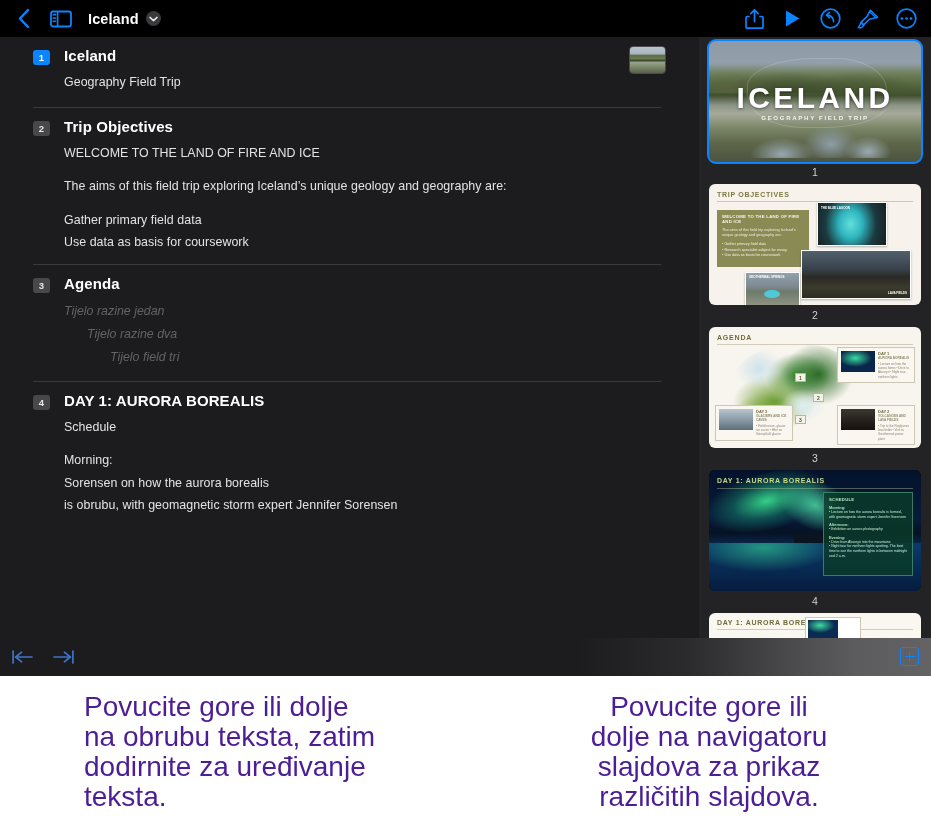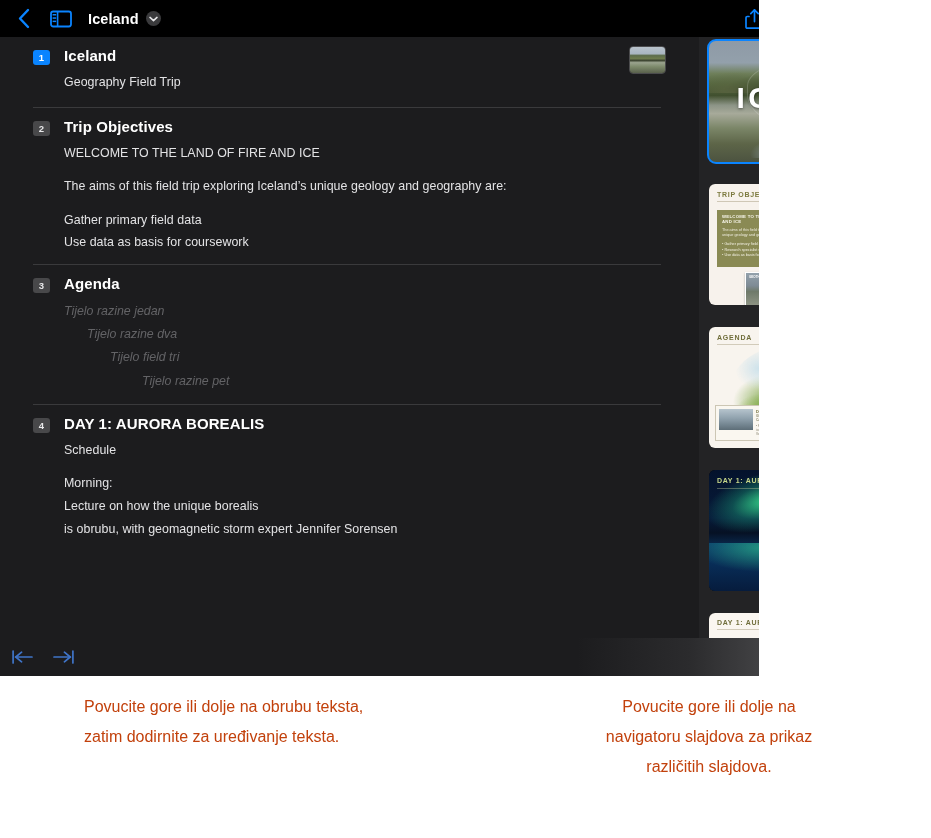--- a/index.html
+++ b/index.html
@@ -7,21 +7,21 @@
     width: 931px; height: 838px;
     background: #ffffff;
     font-family: "Liberation Sans", sans-serif;
     overflow: hidden;
   }
   #app { position: relative; width: 931px; height: 838px; }
 
   
   .window {
     position: absolute; left: 0; top: 0;
-    width: 759px; height: 676px;
+    width: 931px; height: 676px;
     background: #000000;
     overflow: hidden;
   }
 
   
   .toolbar {
     position: absolute; left: 0; top: 0;
     width: 931px; height: 37px;
     background: #000000;
     display: flex; align-items: center;
@@ -284,22 +284,22 @@
   .s5 .tbx {
     position: absolute; left: 96px; top: 4px; width: 56px; height: 22px;
     border: .7px solid #cdc7b6; background: #fff;
   }
   .s5 .tbx .img { position: absolute; left: 2px; top: 2px; width: 30px; height: 18px;
     background: radial-gradient(ellipse 70% 60% at 40% 30%, rgba(70,240,170,.9) 0%, rgba(0,0,0,0) 70%), #0a2b52; }
 
   
   .callouts { position: absolute; left: 0; top: 676px; width: 931px; height: 162px; background: #ffffff; }
   .cap-text {
-    position: absolute; color: #c2410c;
-    font-size: 16px; line-height: 30px;
+    position: absolute; color: #4c1d95;
+    font-size: 28px; line-height: 30px;
     font-family: "Liberation Sans", sans-serif;
   }
   .cap-left { left: 84px; top: 692px; width: 300px; text-align: left; }
   .cap-right { left: 584px; top: 692px; width: 250px; text-align: center; }
 </style>
 </head>
 <body>
 
 <div id="app">
 
@@ -401,36 +401,35 @@
 
       <div class="slide-block">
         <div class="sb-head">
           <div class="badge idle">3</div>
           <div class="sb-title">Agenda</div>
         </div>
         <div class="sb-body" style="padding-top:7px;padding-bottom:11px">
           <div class="ol-ph" style="padding-left:0px">Tijelo razine jedan</div>
           <div class="ol-ph" style="padding-left:23px">Tijelo razine dva</div>
           <div class="ol-ph" style="padding-left:46px">Tijelo field tri</div>
-          <div class="ol-ph" style="padding-left:78px">Tijelo razine pet</div>
         </div>
         <div class="sb-divider"></div>
       </div>
 
       <div class="slide-block">
         <div class="sb-head">
           <div class="badge idle">4</div>
           <div class="sb-title">DAY 1: AURORA BOREALIS</div>
         </div>
 
         <div class="sb-body" style="padding-top:6px">
           <div class="ol-line">Schedule</div>
           <div class="ol-line spacer"></div>
           <div class="ol-line">Morning:</div>
-          <div class="ol-line">Lecture on how the unique borealis</div>
+          <div class="ol-line">Sorensen on how the aurora borealis</div>
           <div class="ol-line">is obrubu, with geomagnetic storm expert Jennifer Sorensen</div>
         </div>
       </div>
     </div>
 
     <div class="navigator">
 
       <div class="nav-item selected" style="top:4px">
         <div class="nav-frame">
           <div class="s1">

